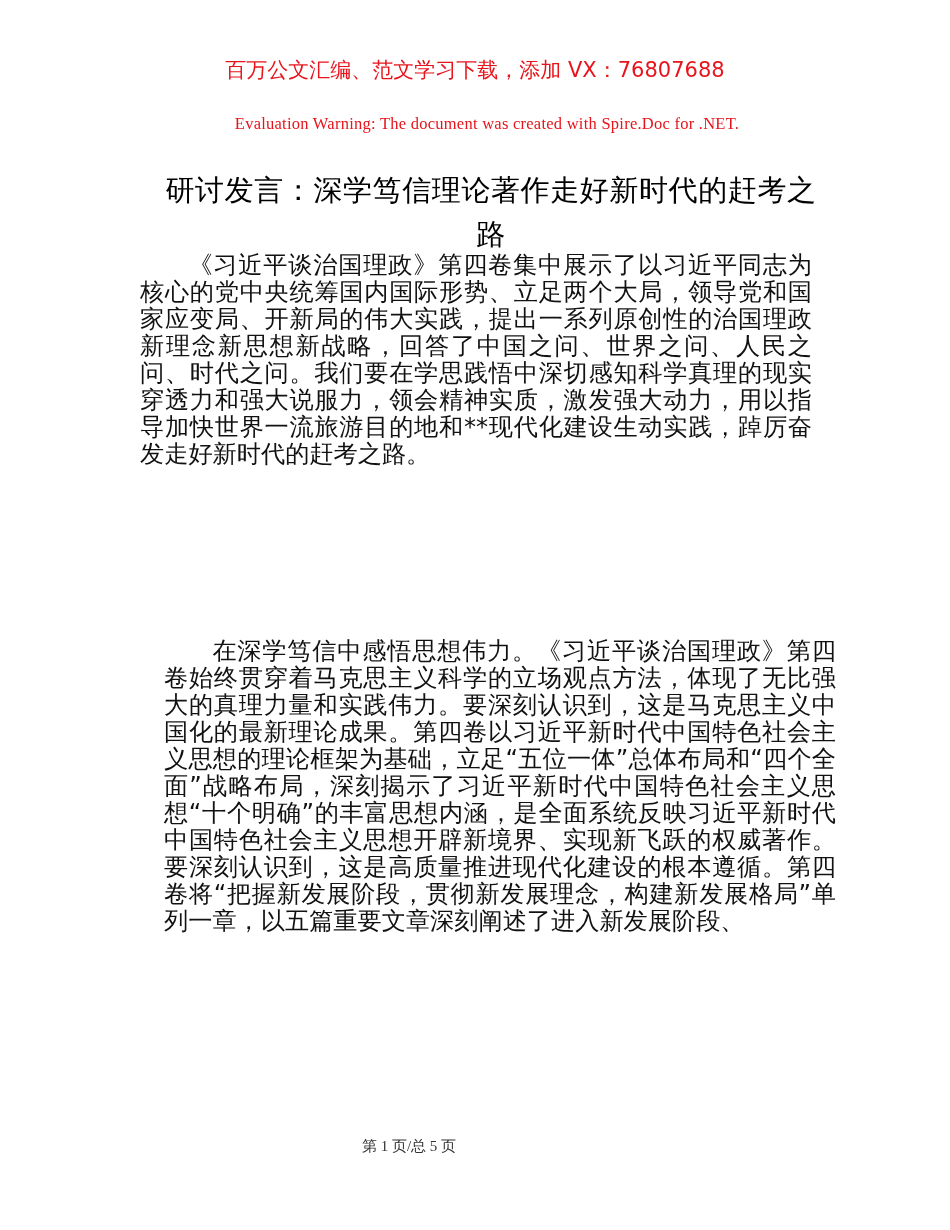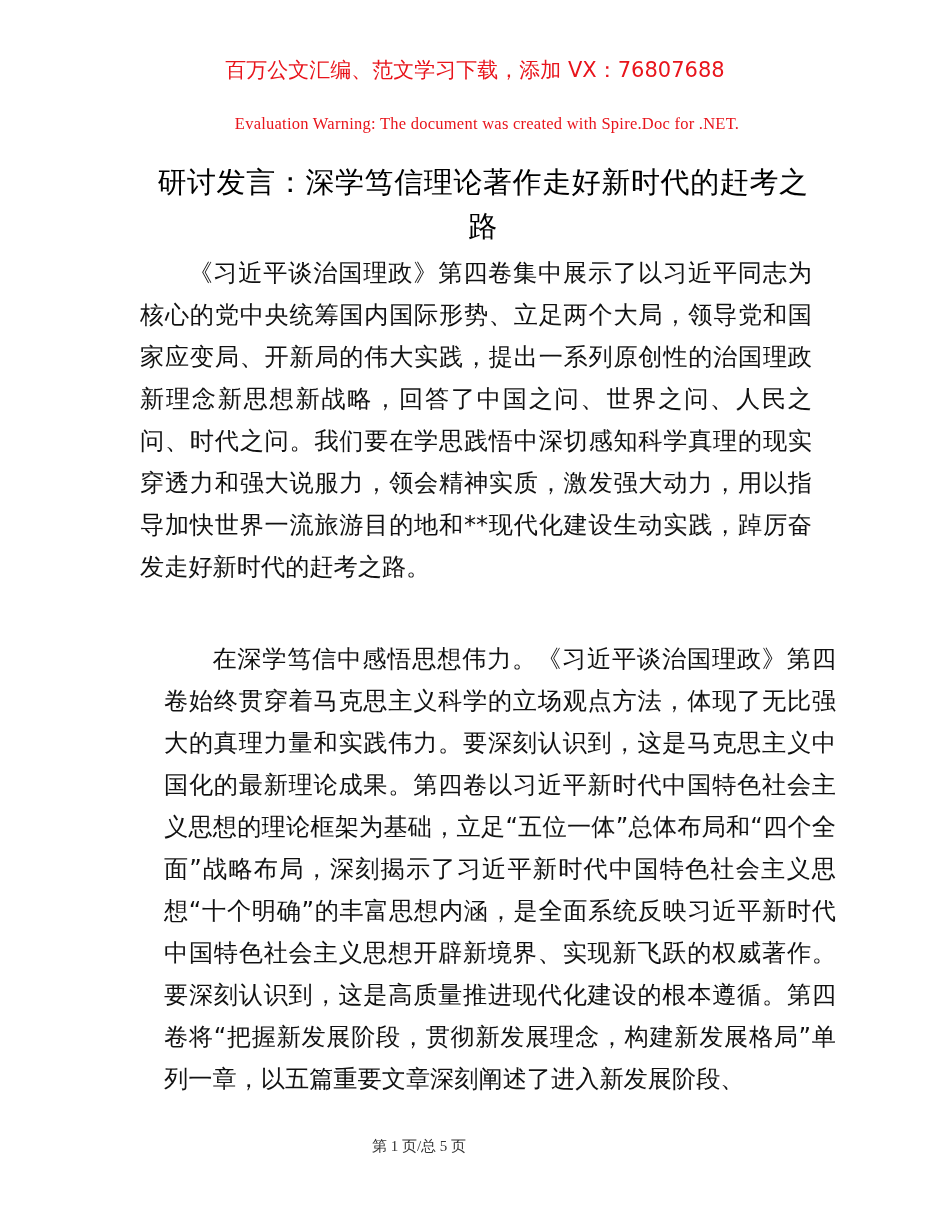--- a/index.html
+++ b/index.html
@@ -48,51 +48,50 @@
     font-size: 29px;
     line-height: 44px;
     color: #000000;
     letter-spacing: 0.6px;
   }
   .body-text {
     position: absolute;
     left: 140px;
     width: 672px;
     font-size: 24.2px;
-    line-height: 42px;
+    line-height: 27px;
     color: #111111;
     text-align: justify;
   }
   .para {
     margin: 0;
     text-indent: 2em;
   }
   .para1 { top: 252px; }
   .para2 { top: 638px; margin-left: 24px; }
   .footer {
     position: absolute;
     top: 1134px;
     left: 0;
     width: 818px;
     text-align: center;
     font-family: "Liberation Serif", "DejaVu Serif", serif;
     font-size: 15px;
     line-height: 24px;
     color: #333333;
-    padding-left: 10px;
   }
 </style>
 </head>
 <body>
 
 <div class="top-banner">百万公文汇编、范文学习下载，添加 VX：76807688</div>
 
 <div class="eval-warning">Evaluation Warning: The document was created with Spire.Doc for .NET.</div>
 
-<h1 class="doc-title" style="margin:8px;font-weight:normal;">研讨发言：深学笃信理论著作走好新时代的赶考之路</h1>
+<h1 class="doc-title" style="margin:16px;font-weight:normal;">研讨发言：深学笃信理论著作走好新时代的赶考之路</h1>
 
 <div class="body-text para1">
   <p class="para">《习近平谈治国理政》第四卷集中展示了以习近平同志为核心的党中央统筹国内国际形势、立足两个大局，领导党和国家应变局、开新局的伟大实践，提出一系列原创性的治国理政新理念新思想新战略，回答了中国之问、世界之问、人民之问、时代之问。我们要在学思践悟中深切感知科学真理的现实穿透力和强大说服力，领会精神实质，激发强大动力，用以指导加快世界一流旅游目的地和**现代化建设生动实践，踔厉奋发走好新时代的赶考之路。</p>
 </div>
 
 <div class="body-text para2">
   <p class="para">在深学笃信中感悟思想伟力。《习近平谈治国理政》第四卷始终贯穿着马克思主义科学的立场观点方法，体现了无比强大的真理力量和实践伟力。要深刻认识到，这是马克思主义中国化的最新理论成果。第四卷以习近平新时代中国特色社会主义思想的理论框架为基础，立足“五位一体”总体布局和“四个全面”战略布局，深刻揭示了习近平新时代中国特色社会主义思想“十个明确”的丰富思想内涵，是全面系统反映习近平新时代中国特色社会主义思想开辟新境界、实现新飞跃的权威著作。要深刻认识到，这是高质量推进现代化建设的根本遵循。第四卷将“把握新发展阶段，贯彻新发展理念，构建新发展格局”单列一章，以五篇重要文章深刻阐述了进入新发展阶段、</p>
 </div>
 
 <div class="footer">第 1 页/总 5 页</div>

